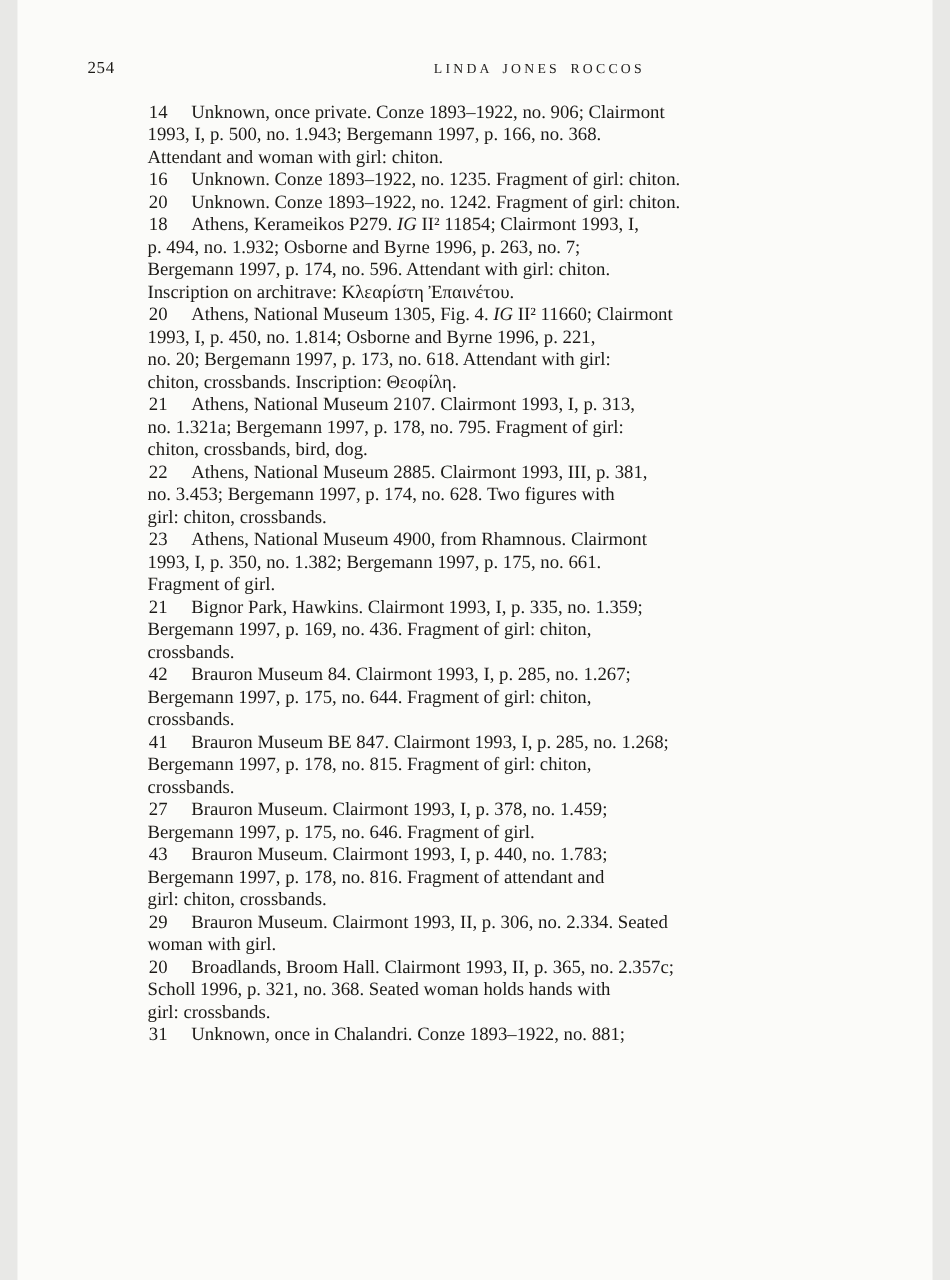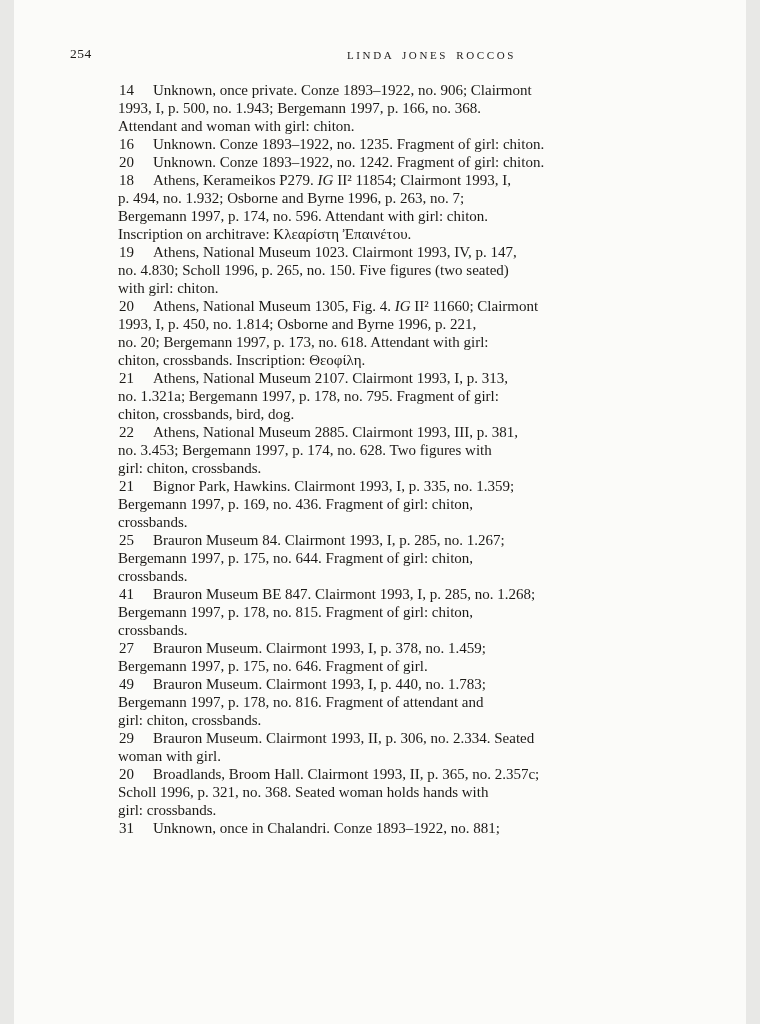--- a/index.html
+++ b/index.html
@@ -82,28 +82,28 @@
 
     <ol class="entry-list" id="list-early">
         <li class="entry"><span class="num">14</span>Unknown, once private. Conze 1893–1922, no. 906; Clairmont<br>1993, I, p. 500, no. 1.943; Bergemann 1997, p. 166, no. 368.<br>Attendant and woman with girl: chiton.</li>
         <li class="entry"><span class="num">16</span>Unknown. Conze 1893–1922, no. 1235. Fragment of girl: chiton.</li>
         <li class="entry"><span class="num">20</span>Unknown. Conze 1893–1922, no. 1242. Fragment of girl: chiton.</li>
       </ol>
 
 
     <ol class="entry-list" id="list-late">
         <li class="entry"><span class="num">18</span>Athens, Kerameikos P279. <i>IG</i> II² 11854; Clairmont 1993, I,<br>p. 494, no. 1.932; Osborne and Byrne 1996, p. 263, no. 7;<br>Bergemann 1997, p. 174, no. 596. Attendant with girl: chiton.<br>Inscription on architrave: Κλεαρίστη Ἐπαινέτου.</li>
-        <li class="entry"><span class="num">19</span>Athens, National Museum 1023. Clairmont 1993, IV, p. 147,<br>no. 4.830; Scholl 1996, p. 265, no. 150. Five figures (two seated)<br>with girl: chiton.</li>
         <li class="entry"><span class="num">20</span>Athens, National Museum 1305, Fig. 4. <i>IG</i> II² 11660; Clairmont<br>1993, I, p. 450, no. 1.814; Osborne and Byrne 1996, p. 221,<br>no. 20; Bergemann 1997, p. 173, no. 618. Attendant with girl:<br>chiton, crossbands. Inscription: Θεοφίλη.</li>
         <li class="entry"><span class="num">21</span>Athens, National Museum 2107. Clairmont 1993, I, p. 313,<br>no. 1.321a; Bergemann 1997, p. 178, no. 795. Fragment of girl:<br>chiton, crossbands, bird, dog.</li>
         <li class="entry"><span class="num">22</span>Athens, National Museum 2885. Clairmont 1993, III, p. 381,<br>no. 3.453; Bergemann 1997, p. 174, no. 628. Two figures with<br>girl: chiton, crossbands.</li>
+        <li class="entry"><span class="num">23</span>Athens, National Museum 4900, from Rhamnous. Clairmont<br>1993, I, p. 350, no. 1.382; Bergemann 1997, p. 175, no. 661.<br>Fragment of girl.</li>
         <li class="entry"><span class="num">21</span>Bignor Park, Hawkins. Clairmont 1993, I, p. 335, no. 1.359;<br>Bergemann 1997, p. 169, no. 436. Fragment of girl: chiton,<br>crossbands.</li>
-        <li class="entry"><span class="num">25</span>Brauron Museum 84. Clairmont 1993, I, p. 285, no. 1.267;<br>Bergemann 1997, p. 175, no. 644. Fragment of girl: chiton,<br>crossbands.</li>
+        <li class="entry"><span class="num">42</span>Brauron Museum 84. Clairmont 1993, I, p. 285, no. 1.267;<br>Bergemann 1997, p. 175, no. 644. Fragment of girl: chiton,<br>crossbands.</li>
         <li class="entry"><span class="num">41</span>Brauron Museum BE 847. Clairmont 1993, I, p. 285, no. 1.268;<br>Bergemann 1997, p. 178, no. 815. Fragment of girl: chiton,<br>crossbands.</li>
         <li class="entry"><span class="num">27</span>Brauron Museum. Clairmont 1993, I, p. 378, no. 1.459;<br>Bergemann 1997, p. 175, no. 646. Fragment of girl.</li>
-        <li class="entry"><span class="num">49</span>Brauron Museum. Clairmont 1993, I, p. 440, no. 1.783;<br>Bergemann 1997, p. 178, no. 816. Fragment of attendant and<br>girl: chiton, crossbands.</li>
+        <li class="entry"><span class="num">43</span>Brauron Museum. Clairmont 1993, I, p. 440, no. 1.783;<br>Bergemann 1997, p. 178, no. 816. Fragment of attendant and<br>girl: chiton, crossbands.</li>
         <li class="entry"><span class="num">29</span>Brauron Museum. Clairmont 1993, II, p. 306, no. 2.334. Seated<br>woman with girl.</li>
         <li class="entry"><span class="num">20</span>Broadlands, Broom Hall. Clairmont 1993, II, p. 365, no. 2.357c;<br>Scholl 1996, p. 321, no. 368. Seated woman holds hands with<br>girl: crossbands.</li>
         <li class="entry"><span class="num">31</span>Unknown, once in Chalandri. Conze 1893–1922, no. 881;</li>
       </ol>
 
   </div>
 </div>
 
 </body></html>

